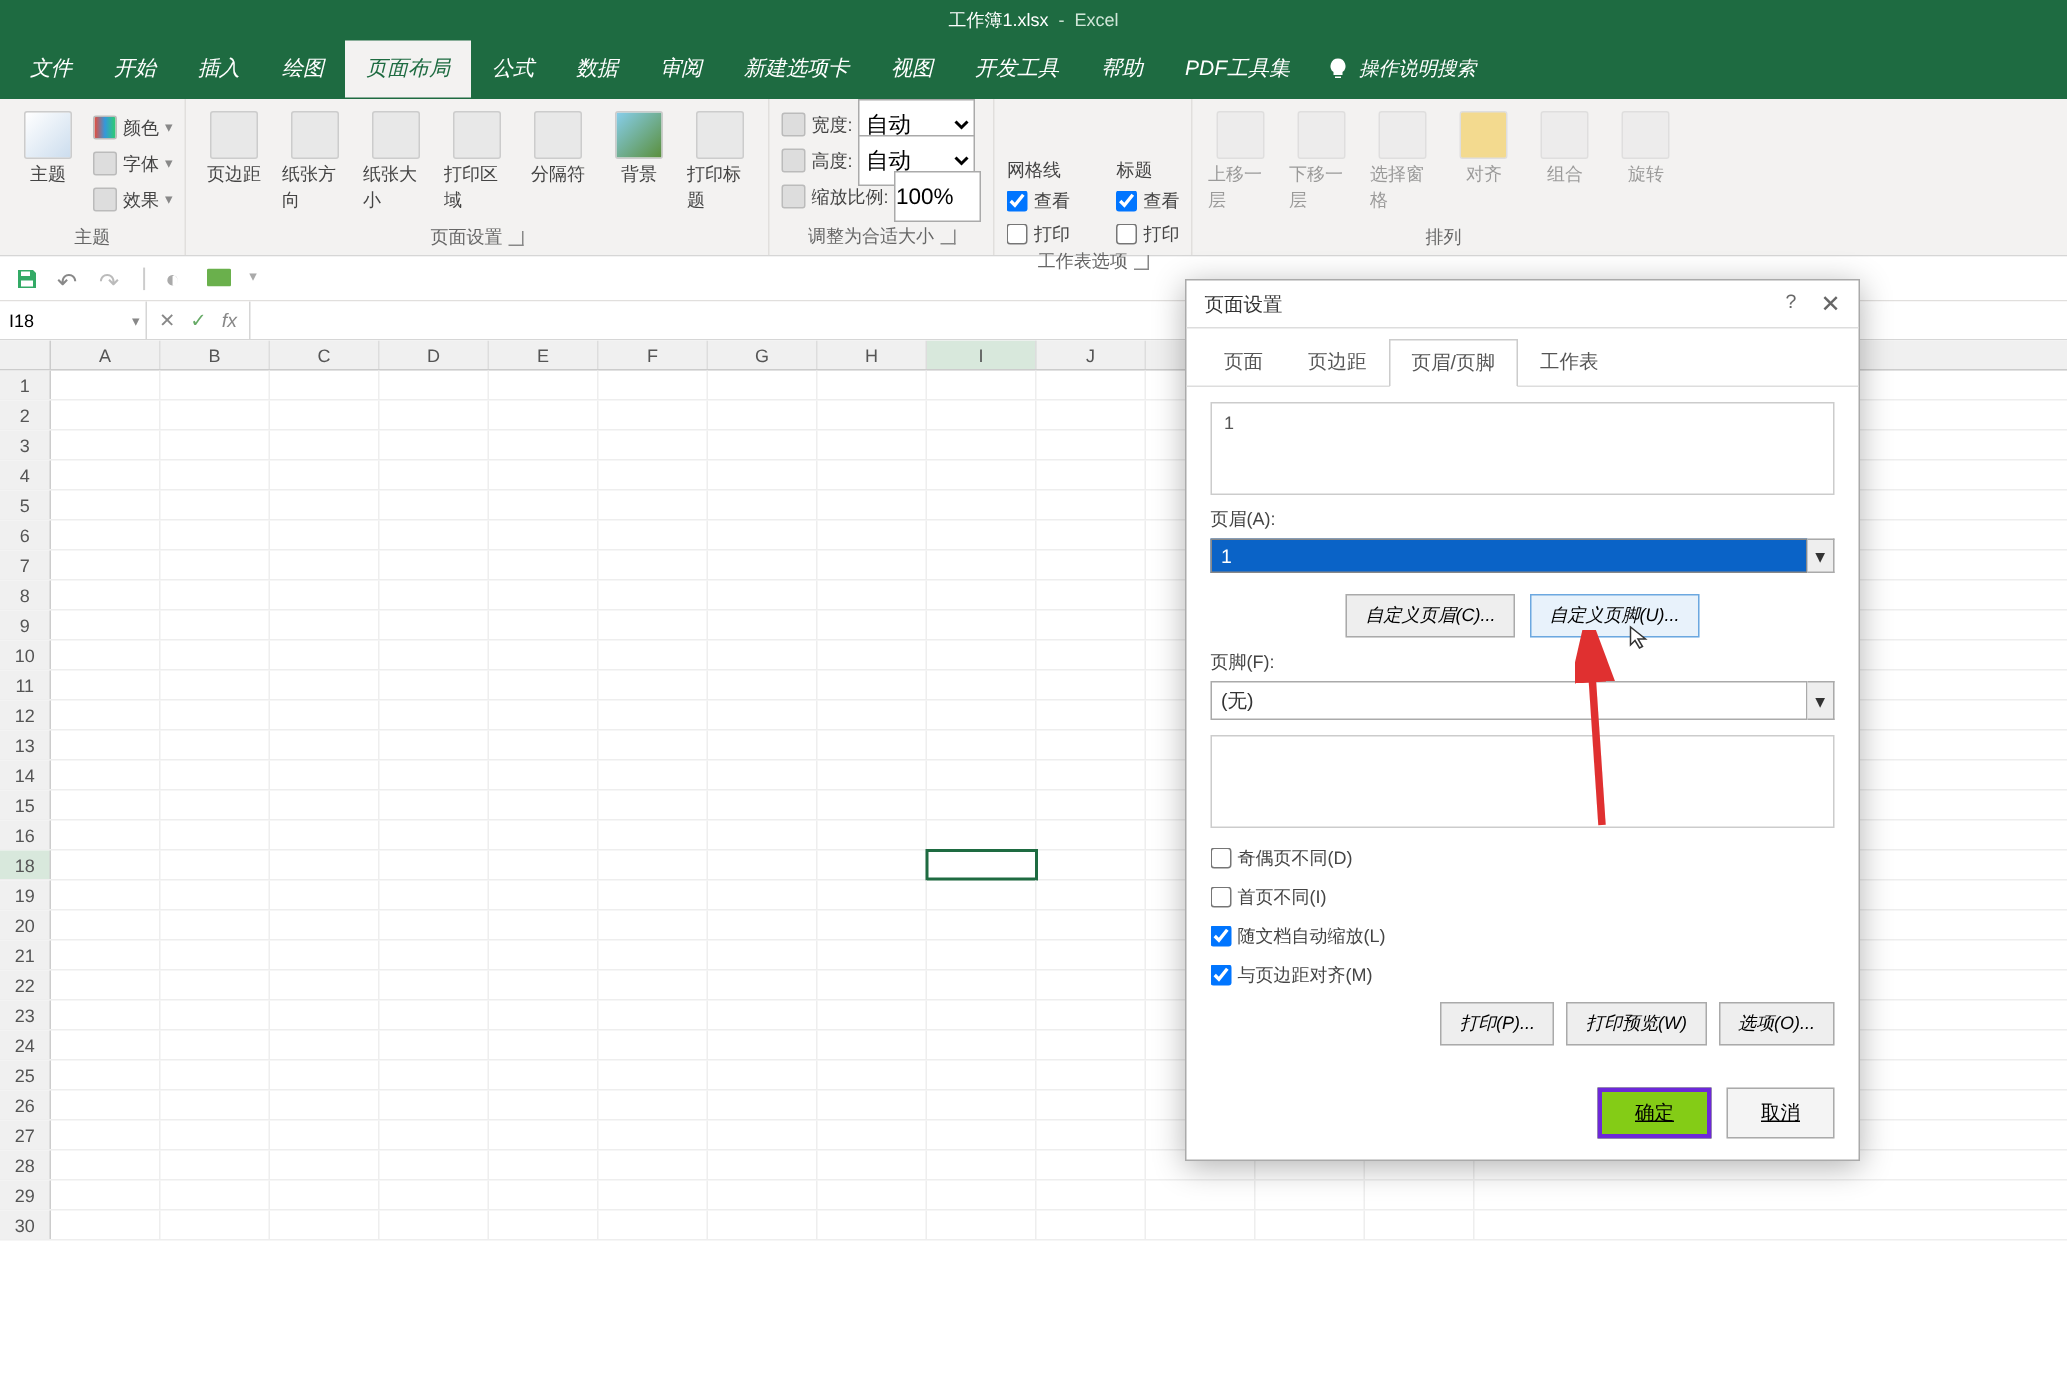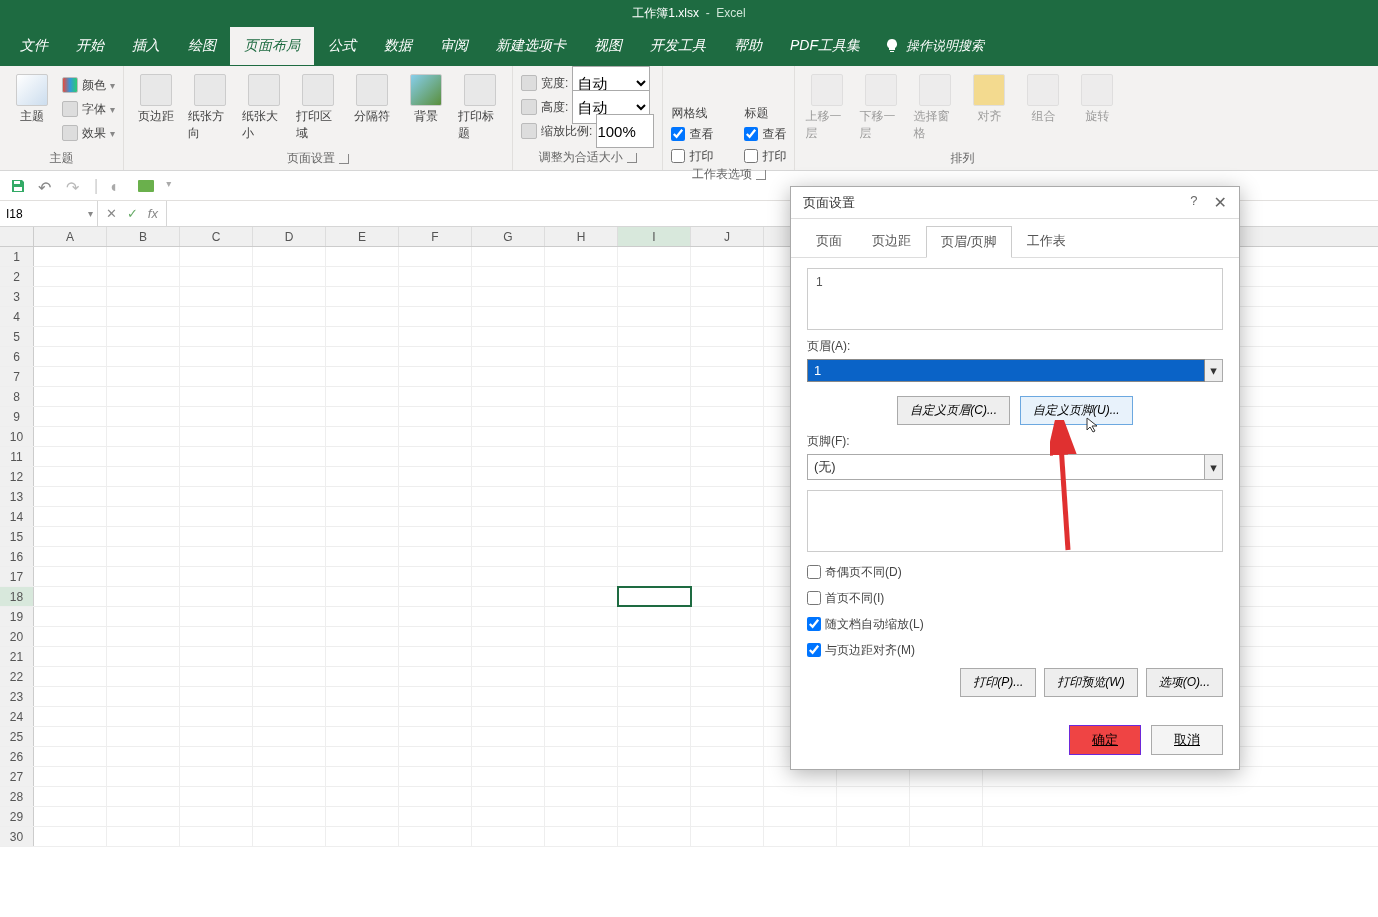--- a/index.html
+++ b/index.html
@@ -70,21 +70,21 @@
 .combo { display:flex; }
 .combo .sel { flex:1; background:#0a63c7; color:#fff; padding:3px 6px; font-size:13px; border:1px solid #888;}
 .combo .sel.white { background:#fff; color:#333; border:1px solid #aaa;}
 .combo .dd-btn { width:18px; border:1px solid #aaa; border-left:none; background:#eee; display:flex; align-items:center; justify-content:center; cursor:pointer;}
 .btn-row { display:flex; justify-content:center; gap:10px; margin:14px 0 8px;}
 .dlg-btn { padding:5px 12px; border:1px solid #aaa; background:#eee; font-size:12px; cursor:pointer;font-style:italic; }
 .dlg-btn.hover { border:1px solid #6ca8e0; background:#e8f2fb; }
 .checks { margin-top:10px; display:flex; flex-direction:column; gap:6px;}
 .dialog-footer1 { display:flex; justify-content:flex-end; gap:8px; padding:8px 0; border-top:0;}
 .dialog-footer2 { display:flex; justify-content:flex-end; gap:10px; padding:6px 16px 14px;}
-.ok-btn { padding:5px 22px; border:1px solid #6d28d9; background:#ef4444; font-size:13px; cursor:pointer;text-decoration:underline;}
+.ok-btn { padding:5px 22px; border:3px solid #6d28d9; background:#84cc16; font-size:13px; cursor:pointer;text-decoration:underline;}
 .cancel-btn { padding:5px 22px; border:1px solid #aaa; background:#f4f4f4; font-size:13px; cursor:pointer;text-decoration:underline;}
 
 
 .arrow { position:absolute; left:1050px; top:420px; pointer-events:none;}
 
 .cursor-img { position:absolute; left:1085px; top:416px; pointer-events:none;}
 </style>
 </head>
 <body>
 
@@ -564,36 +564,20 @@
         <div class="cell"></div>
         <div class="cell"></div>
         <div class="cell"></div>
         <div class="cell"></div>
         <div class="cell"></div>
         <div class="cell"></div>
         <div class="cell"></div>
         <div class="cell"></div>
       </div>
       <div class="row">
-        <div class="row-h">17</div>
-        <div class="cell"></div>
-        <div class="cell"></div>
-        <div class="cell"></div>
-        <div class="cell"></div>
-        <div class="cell"></div>
-        <div class="cell"></div>
-        <div class="cell"></div>
-        <div class="cell"></div>
-        <div class="cell"></div>
-        <div class="cell"></div>
-        <div class="cell"></div>
-        <div class="cell"></div>
-        <div class="cell"></div>
-      </div>
-      <div class="row">
         <div class="row-h active">18</div>
         <div class="cell"></div>
         <div class="cell"></div>
         <div class="cell"></div>
         <div class="cell"></div>
         <div class="cell"></div>
         <div class="cell"></div>
         <div class="cell"></div>
         <div class="cell"></div>
         <div class="cell selected"></div>

